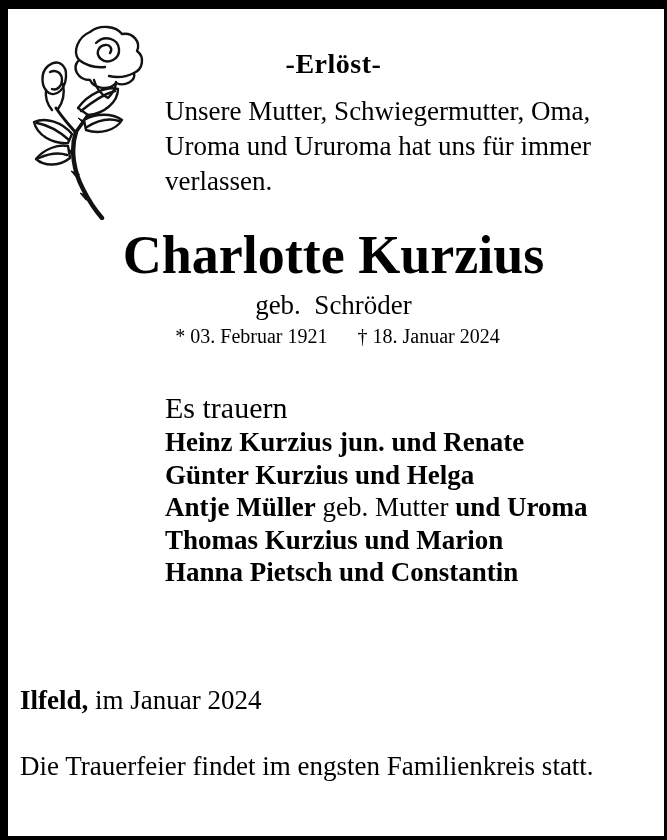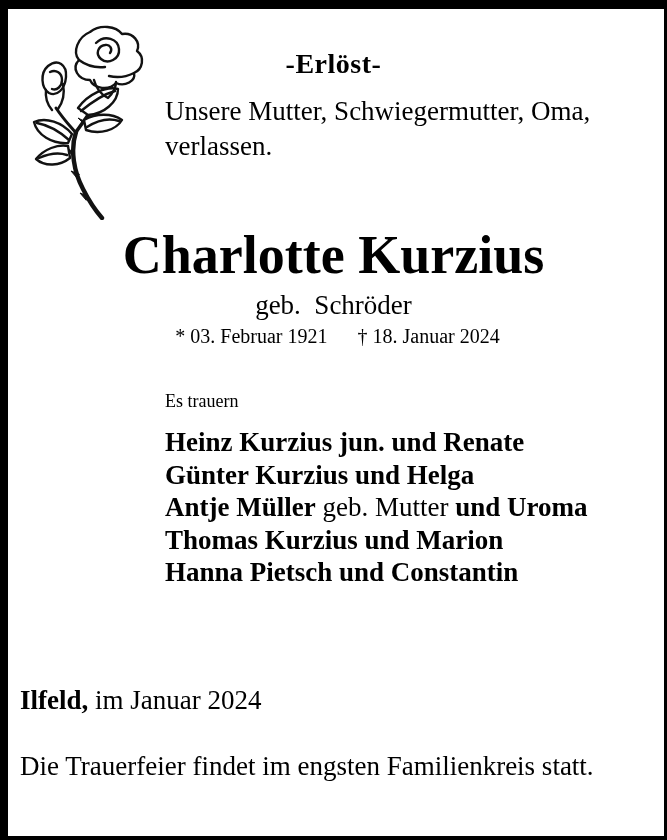--- a/index.html
+++ b/index.html
@@ -77,21 +77,21 @@
     text-align: center;
     font-size: 20px;
   }
   .dates .death-date {
     margin-left: 30px;
   }
   .mourning-intro {
     position: absolute;
     left: 165px;
     top: 391px;
-    font-size: 18px;
+    font-size: 30px;
   }
   .mourners {
     position: absolute;
     left: 165px;
     top: 426px;
     font-size: 27px;
     font-weight: bold;
     line-height: 32.5px;
   }
   .mourners .regular {
@@ -156,20 +156,21 @@
       <path d="M122 51 C 114 55 105 56 97 54"></path>
 
       <path d="M82 58 C 84 66 88 72 96 76 C 102 70 104 64 104 60"></path>
     </svg>
   </div>
 
   <div class="motto">-Erlöst-</div>
 
   <div class="intro">
     <div>Unsere Mutter, Schwiegermutter, Oma,</div>
+    <div>Uroma und Ururoma hat uns für immer</div>
     <div>verlassen.</div>
   </div>
 
   <div class="deceased-name">Charlotte Kurzius</div>
 
   <div class="maiden-name">geb.  Schröder</div>
 
   <div class="dates">
     <span class="birth-date">* 03. Februar 1921</span><span class="death-date">† 18. Januar 2024</span>
   </div>

